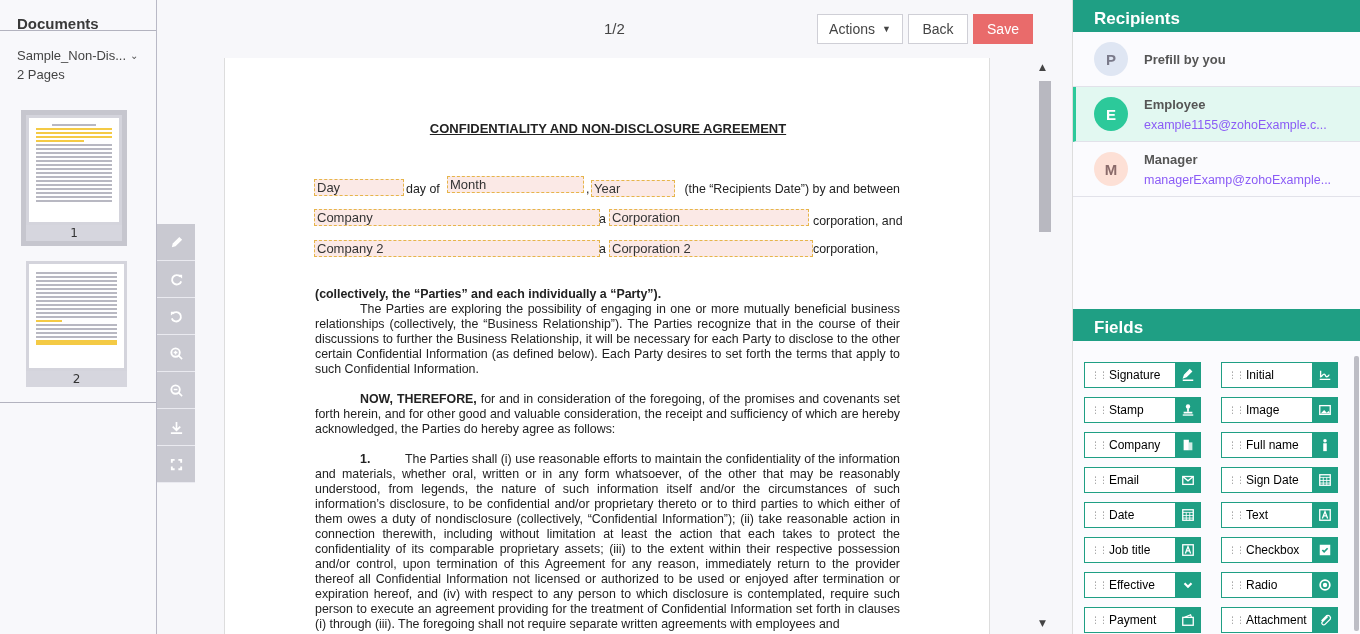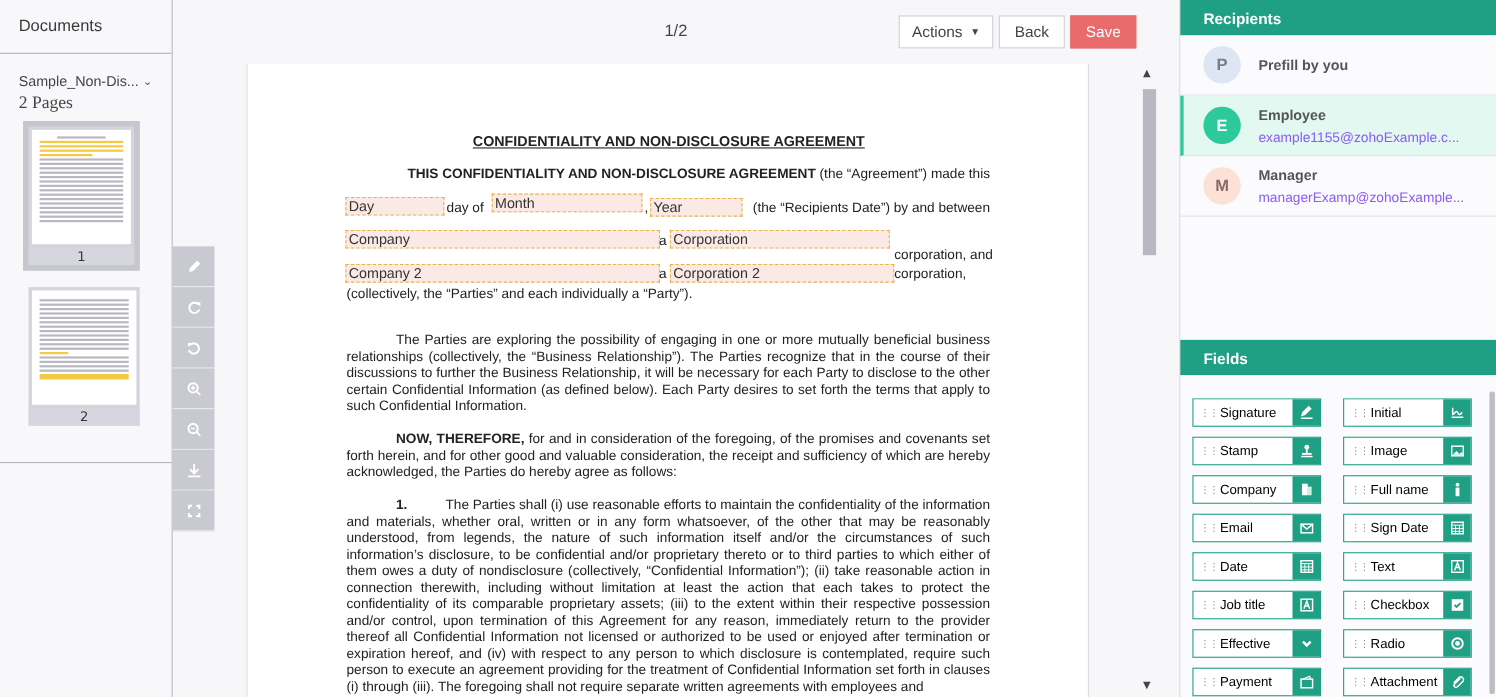--- a/index.html
+++ b/index.html
@@ -1,25 +1,25 @@
 <!DOCTYPE html>
 <html><head>
 <meta charset="utf-8">
 <style>
   * { box-sizing: border-box; margin: 0; padding: 0; }
   html, body { width: 1360px; height: 634px; overflow: hidden; }
   body { font-family: "DejaVu Sans", sans-serif; background: #f7f7fa; color: #333; position: relative; }
 
   
   #left { position: absolute; left: 0; top: 0; width: 157px; height: 634px; background: #f8f8fb; border-right: 1px solid #b9b9c6; }
-  #left .hdr { height: 49px; border-bottom: 1px solid #b3b3bf; padding: 15px 0 0 17px; font-size: 15px; font-weight: normal; color: #3a3a3a; font-family: "Liberation Sans", sans-serif; }
+  #left .hdr { height: 31px; border-bottom: 1px solid #b3b3bf; padding: 15px 0 0 17px; font-size: 15px; font-weight: bold; color: #3a3a3a; font-family: "Liberation Sans", sans-serif; }
   #left .doc { padding: 17px 0 0 17px; height: 372px; border-bottom: 1px solid #b3b3bf; }
   #left .docname { font-size: 13px; color: #444; display: flex; align-items: center; font-family: "Liberation Sans", sans-serif; }
   #left .docname .chev { margin-left: 4px; font-size: 10px; color: #555; }
-  #left .pages { font-size: 16px; color: #444; margin-top: 4px; font-family: Liberation Serif, serif; }
+  #left .pages { font-size: 13px; color: #444; margin-top: 4px; font-family: Liberation Sans, sans-serif; }
   .thumb { position: absolute; left: 21px; width: 106px; background: #d4d4dc; }
   .thumb.active { border: 5px solid #c6c6ce; }
   .thumb .pg { background: #fff; height: 104px; margin: 3px; padding: 6px 5px; overflow: hidden; }
   .thumb .num { text-align: center; font-size: 12px; color: #333; height: 16px; line-height: 16px; background: #d6d6de; }
   .ln { height: 2px; background: #9a9aa8; margin: 2px 2px; opacity: .7; }
   .ln.y { background: #f3c431; opacity: .9; }
 
   
   #vtools { position: absolute; left: 157px; top: 224px; width: 38px; }
   .vt { width: 38px; height: 37px; background: #c9c9d1; border-bottom: 1px solid #eaeaf0; display: flex; align-items: center; justify-content: center; cursor: pointer; }
@@ -44,21 +44,21 @@
   #vscroll .thumbbar { position: absolute; left: 5px; top: 23px; width: 12px; height: 151px; background: #b8b8c0; }
 
   .doc-h { position: absolute; left: 0; width: 766px; top: 63px; text-align: center; font-weight: bold; text-decoration: underline; font-size: 13px; }
   .line { position: absolute; left: 90px; width: 585px; white-space: nowrap; }
   .field { position: absolute; background: #fbe9e6; border: 1px dashed #e6b54a; color: #333; font-size: 13px; padding: 0 2px; height: 17px; line-height: 16px; }
   .para { position: absolute; left: 90px; width: 585px; text-align: justify; line-height: 15px; font-size: 12.4px; }
   .indent { display: inline-block; width: 45px; }
 
   
   #right { position: absolute; left: 1072px; top: 0; width: 288px; height: 634px; background: #fbfbfe; border-left: 1px solid #ddd; font-family: "Liberation Sans", sans-serif; }
-  .phead { height: 32px; background: #1f9f84; color: #fff; font-weight: bold; font-size: 14px; padding: 9px 0 0 21px; }
+  .phead { height: 32px; background: #1f9f84; color: #fff; font-weight: bold; font-size: 17px; padding: 9px 0 0 21px; }
   .recip { position: relative; height: 55px; border-bottom: 1px solid #e2e2ea; cursor: pointer; }
   .recip.sel { background: #e2f8f1; border-left: 3px solid #2cc99a; }
   .avatar { position: absolute; left: 21px; top: 10px; width: 34px; height: 34px; border-radius: 50%; display: flex; align-items: center; justify-content: center; font-weight: bold; font-size: 15px; }
   .rname { position: absolute; left: 71px; font-size: 13px; font-weight: bold; color: #555; }
   .remail { position: absolute; left: 71px; top: 31px; font-size: 12.5px; color: #8b5cf6; white-space: nowrap; width: 205px; overflow: hidden; text-overflow: ellipsis; }
 
   #fields-head { position: absolute; top: 309px; left: 0; width: 288px; }
   #fields { position: absolute; top: 362px; left: 0; width: 288px; height: 272px; overflow: hidden; }
   .fld { position: absolute; width: 117px; height: 26px; border: 1px solid #1f9f84; background: #fff; display: flex; align-items: center; cursor: grab; }
   .fld .grip { width: 8px; margin-left: 6px; font-size: 9px; color: #888; letter-spacing: -1px; line-height: 4px; }
@@ -178,42 +178,39 @@
     <span class="caret">▼</span>
   </div>
   <div class="btn" id="back-btn">Back</div>
   <div class="btn" id="save-btn">Save</div>
 </div>
 
 <div id="viewer">
   <div id="paper">
     <div class="doc-h">CONFIDENTIALITY AND NON-DISCLOSURE AGREEMENT</div>
 
-    <div class="line" style="top:93px; text-align:right;">
-      <b>THIS CONFIDENTIALITY AND NON-DISCLOSURE AGREEMENT</b><span> (the “Agreement”) made this</span>
-    </div>
 
     <div class="field" style="left:89px; top:121px; width:90px;">Day</div>
     <div class="line" style="left:181px; top:124px; width:auto;">day of</div>
     <div class="field" style="left:222px; top:118px; width:137px;">Month</div>
     <div class="line" style="left:361px; top:124px; width:auto;">,</div>
     <div class="field" style="left:366px; top:122px; width:84px;">Year</div>
     <div class="line" style="left:454px; top:124px; width:221px; text-align:right;">(the “Recipients Date”) by and between</div>
 
     <div class="field" style="left:89px; top:151px; width:286px;">Company</div>
     <div class="line" style="left:374px; top:154px; width:auto;">a</div>
     <div class="field" style="left:384px; top:151px; width:200px;">Corporation</div>
-    <div class="line" style="left:588px; top:166px; width:87px; text-align:right;">corporation, and</div>
+    <div class="line" style="left:588px; top:156px; width:87px; text-align:right;">corporation, and</div>
 
     <div class="field" style="left:89px; top:182px; width:286px;">Company 2</div>
     <div class="line" style="left:374px; top:184px; width:auto;">a</div>
     <div class="field" style="left:384px; top:182px; width:204px;">Corporation 2</div>
     <div class="line" style="left:588px; top:184px; width:auto;">corporation,</div>
 
-    <div class="line" style="top:202px;">(collectively, the “Parties” and each individually a “Party”).</div>
+    <div class="line" style="top:229px;font-weight:bold;">(collectively, the “Parties” and each individually a “Party”).</div>
 
     <div class="para" style="top:244px;"><span class="indent"></span><span>The Parties are exploring the possibility of engaging in one or more mutually beneficial business relationships (collectively, the “Business Relationship”).  The Parties recognize that in the course of their discussions to further the Business Relationship, it will be necessary for each Party to disclose to the other certain Confidential Information (as defined below). Each Party desires to set forth the terms that apply to such Confidential Information.</span></div>
 
     <div class="para" style="top:334px;"><span class="indent"></span><b>NOW, THEREFORE,</b><span> for and in consideration of the foregoing, of the promises and covenants set forth herein, and for other good and valuable consideration, the receipt and sufficiency of which are hereby acknowledged, the Parties do hereby agree as follows:</span></div>
 
     <div class="para" style="top:394px;"><span class="indent"></span><b style="display:inline-block; width:45px;">1.</b><span>The Parties shall (i) use reasonable efforts to maintain the confidentiality of the information and materials, whether oral, written or in any form whatsoever, of the other that may be reasonably understood, from legends, the nature of such information itself and/or the circumstances of such information’s disclosure, to be confidential and/or proprietary thereto or to third parties to which either of them owes a duty of nondisclosure (collectively, “Confidential Information”); (ii) take reasonable action in connection therewith, including without limitation at least the action that each takes to protect the confidentiality of its comparable proprietary assets; (iii) to the extent within their respective possession and/or control,  upon termination of this Agreement for any reason, immediately return to the provider thereof all Confidential Information not licensed or authorized to be used or enjoyed after termination or expiration hereof, and (iv) with respect to any person to which disclosure is contemplated, require such person to execute an agreement providing for the treatment of Confidential Information set forth in clauses (i) through (iii).  The foregoing shall not require separate written agreements with employees and</span></div>
   </div>
 
   <div id="vscroll">
     <span class="up">▲</span>

